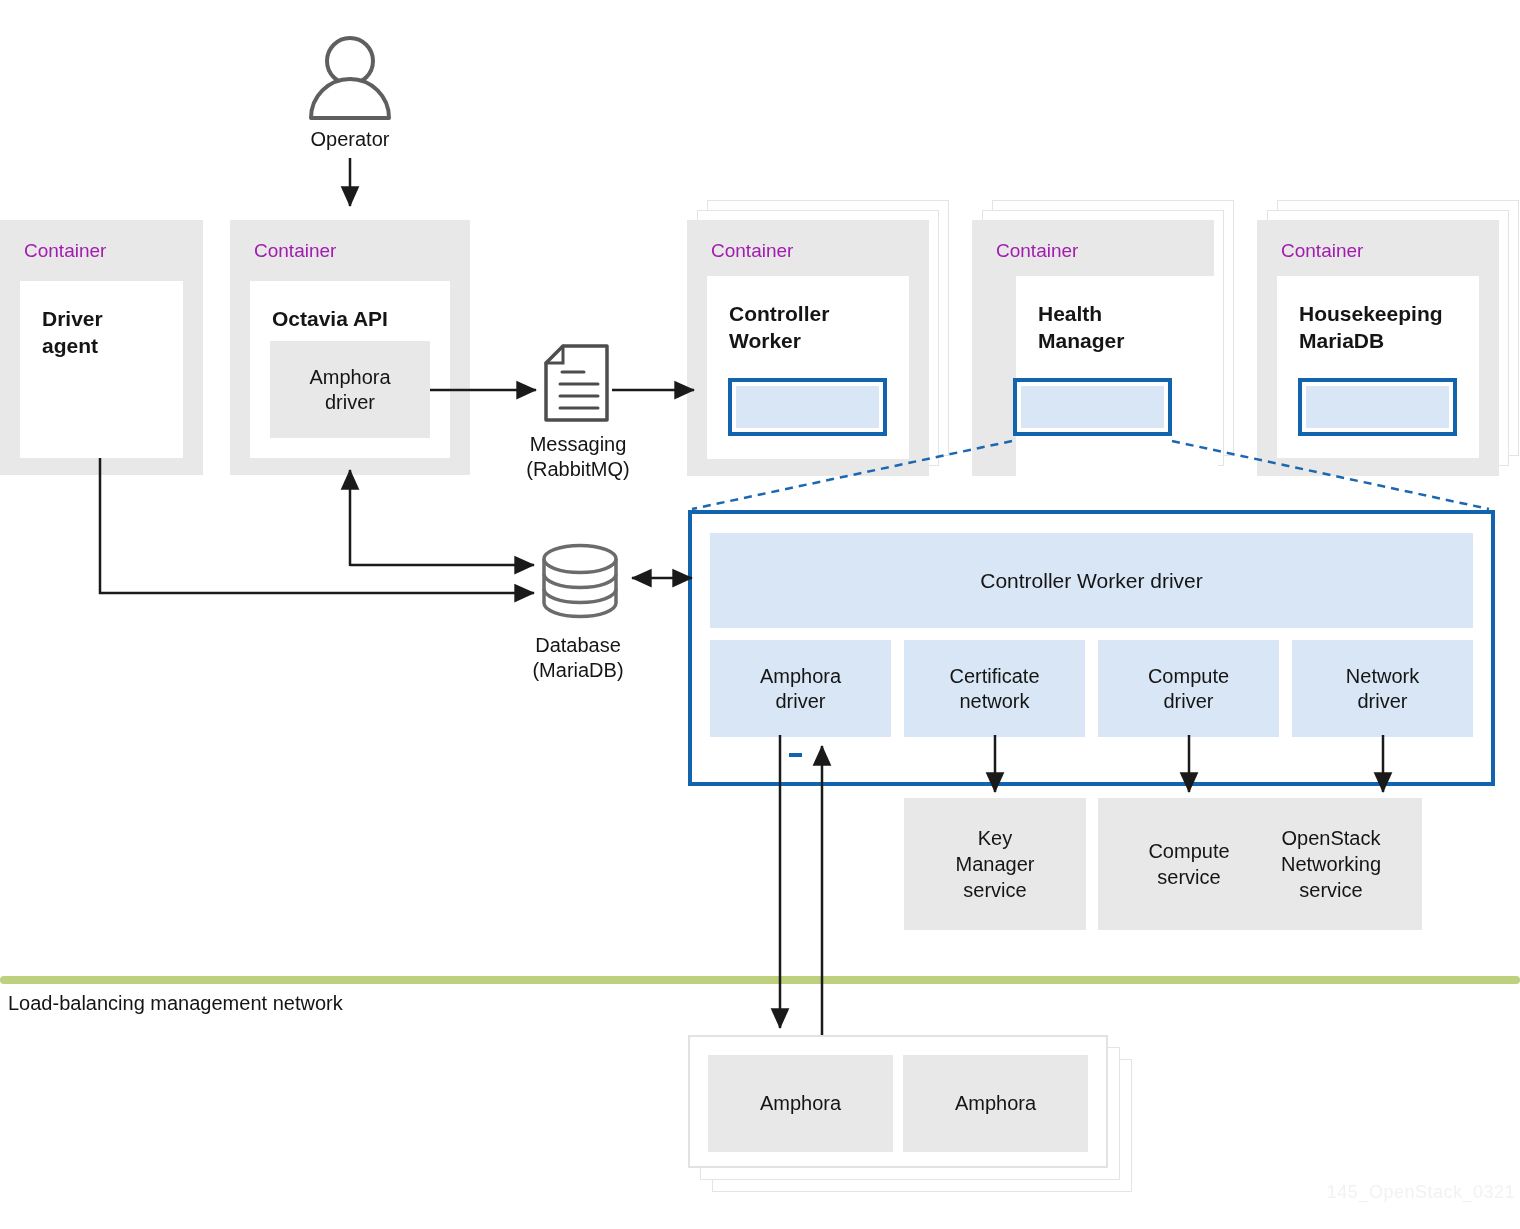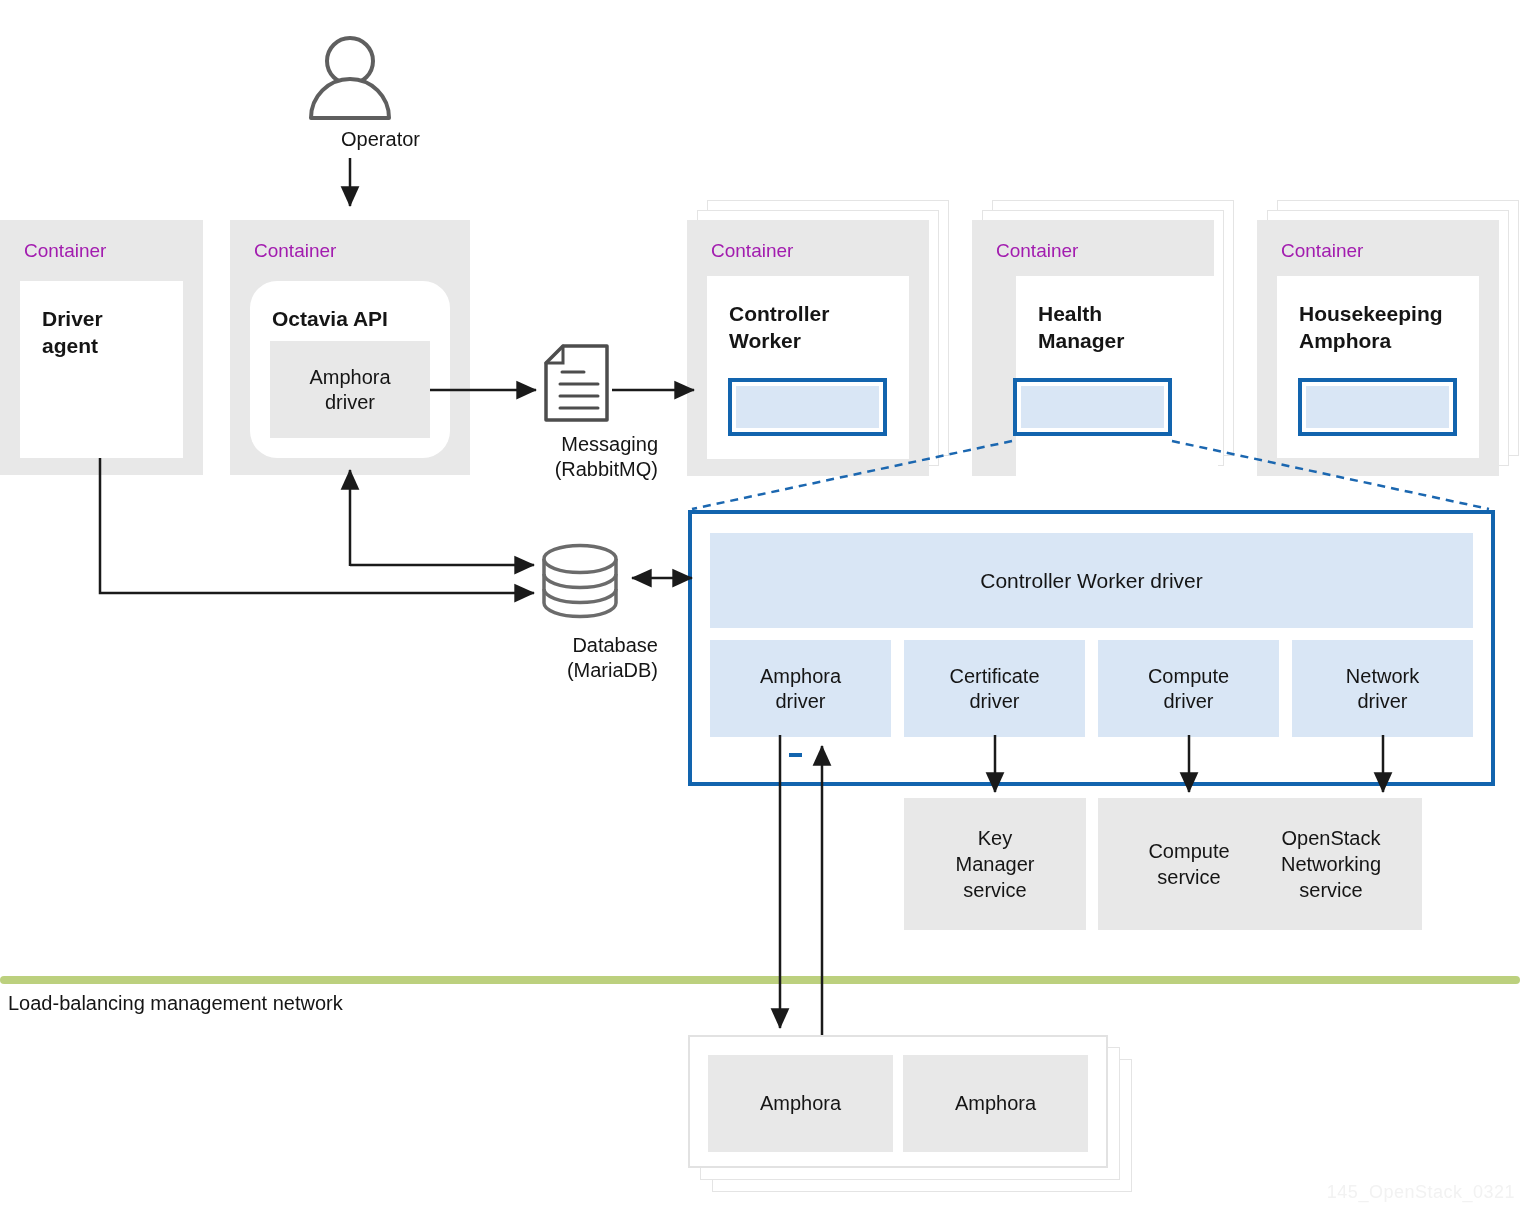--- a/index.html
+++ b/index.html
@@ -45,21 +45,21 @@
   
   .netline{position:absolute;left:0;top:976px;width:1520px;height:8px;background:var(--network-green);border-radius:4px;}
   .netlabel{position:absolute;left:8px;top:992px;font-size:20px;text-align:center;}
 
   
   .amph-main{position:absolute;left:688px;top:1035px;width:420px;height:133px;background:#fff;border:2px solid #e2e2e2;}
   .amph-box{position:absolute;top:18px;width:185px;height:97px;background:var(--box-gray);
             display:flex;align-items:center;justify-content:center;font-size:20px;}
 
   
-  .freelabel{position:absolute;text-align:right;font-size:20px;line-height:1.25;}
+  .freelabel{position:absolute;text-align:center;font-size:20px;line-height:1.25;}
 
   .watermark{position:absolute;left:1150px;top:1182px;width:365px;text-align:right;
              font-size:18px;color:#f2f2f2;letter-spacing:.5px;}
 
   
   .overlay{position:absolute;left:0;top:0;z-index:5;pointer-events:none;}
   .ln{stroke:var(--line-black);stroke-width:2.5;fill:none;}
   .dash{stroke:#1b67b0;stroke-width:2.5;fill:none;stroke-dasharray:8 6;}
   .patch{fill:#fff;stroke:none;}
   .bluedash{fill:var(--accent-blue);stroke:none;}
@@ -84,21 +84,21 @@
   <div class="cbox" style="left:0;top:220px;width:203px;height:255px;">
     <div class="clabel" data-bind="labels.container">Container</div>
     <div class="white-inner" style="left:20px;top:61px;width:163px;height:177px;">
       <div class="node-title" data-bind="containers.driver_agent.title">Driver
 agent</div>
     </div>
   </div>
 
   <div class="cbox" style="left:230px;top:220px;width:240px;height:255px;">
     <div class="clabel" data-bind="labels.container">Container</div>
-    <div class="white-inner" style="left:20px;top:61px;width:200px;height:177px;border-radius:27px;">
+    <div class="white-inner" style="left:20px;top:61px;width:200px;height:177px;">
       <div class="node-title" data-bind="containers.octavia_api.title">Octavia API</div>
       <div class="mini-gray" style="left:20px;top:60px;width:160px;height:97px;" data-bind="containers.octavia_api.inner_driver">Amphora
 driver</div>
     </div>
   </div>
 
   <div class="cbox" style="left:687px;top:220px;width:242px;height:256px;">
     <div class="clabel" data-bind="labels.container">Container</div>
     <div class="white-inner" style="left:20px;top:56px;width:202px;height:183px;">
       <div class="node-title" data-bind="containers.controller_worker.title">Controller
@@ -117,33 +117,33 @@
     </div>
     <div class="slot" style="left:41px;top:158px;width:159px;height:58px;">
       <div class="fill"></div>
     </div>
   </div>
 
   <div class="cbox" style="left:1257px;top:220px;width:242px;height:256px;">
     <div class="clabel" data-bind="labels.container">Container</div>
     <div class="white-inner" style="left:20px;top:56px;width:202px;height:182px;">
       <div class="node-title" data-bind="containers.housekeeping_manager.title">Housekeeping
-Amphora</div>
+MariaDB</div>
     </div>
     <div class="slot" style="left:41px;top:158px;width:159px;height:58px;">
       <div class="fill"></div>
     </div>
   </div>
 
   <div class="panel">
     <div class="panel-bar" data-bind="driver_panel.title">Controller Worker driver</div>
     <div class="drv" style="left:18px;" data-bind="driver_panel.drivers.0">Amphora
 driver</div>
     <div class="drv" style="left:212px;" data-bind="driver_panel.drivers.1">Certificate
-driver</div>
+network</div>
     <div class="drv" style="left:406px;" data-bind="driver_panel.drivers.2">Compute
 driver</div>
     <div class="drv" style="left:600px;" data-bind="driver_panel.drivers.3">Network
 driver</div>
   </div>
 
   <div class="svc" style="left:904px;" data-bind="services.0">Key
 Manager
 service</div>
   <div class="svc" style="left:1098px;" data-bind="services.1">Compute

